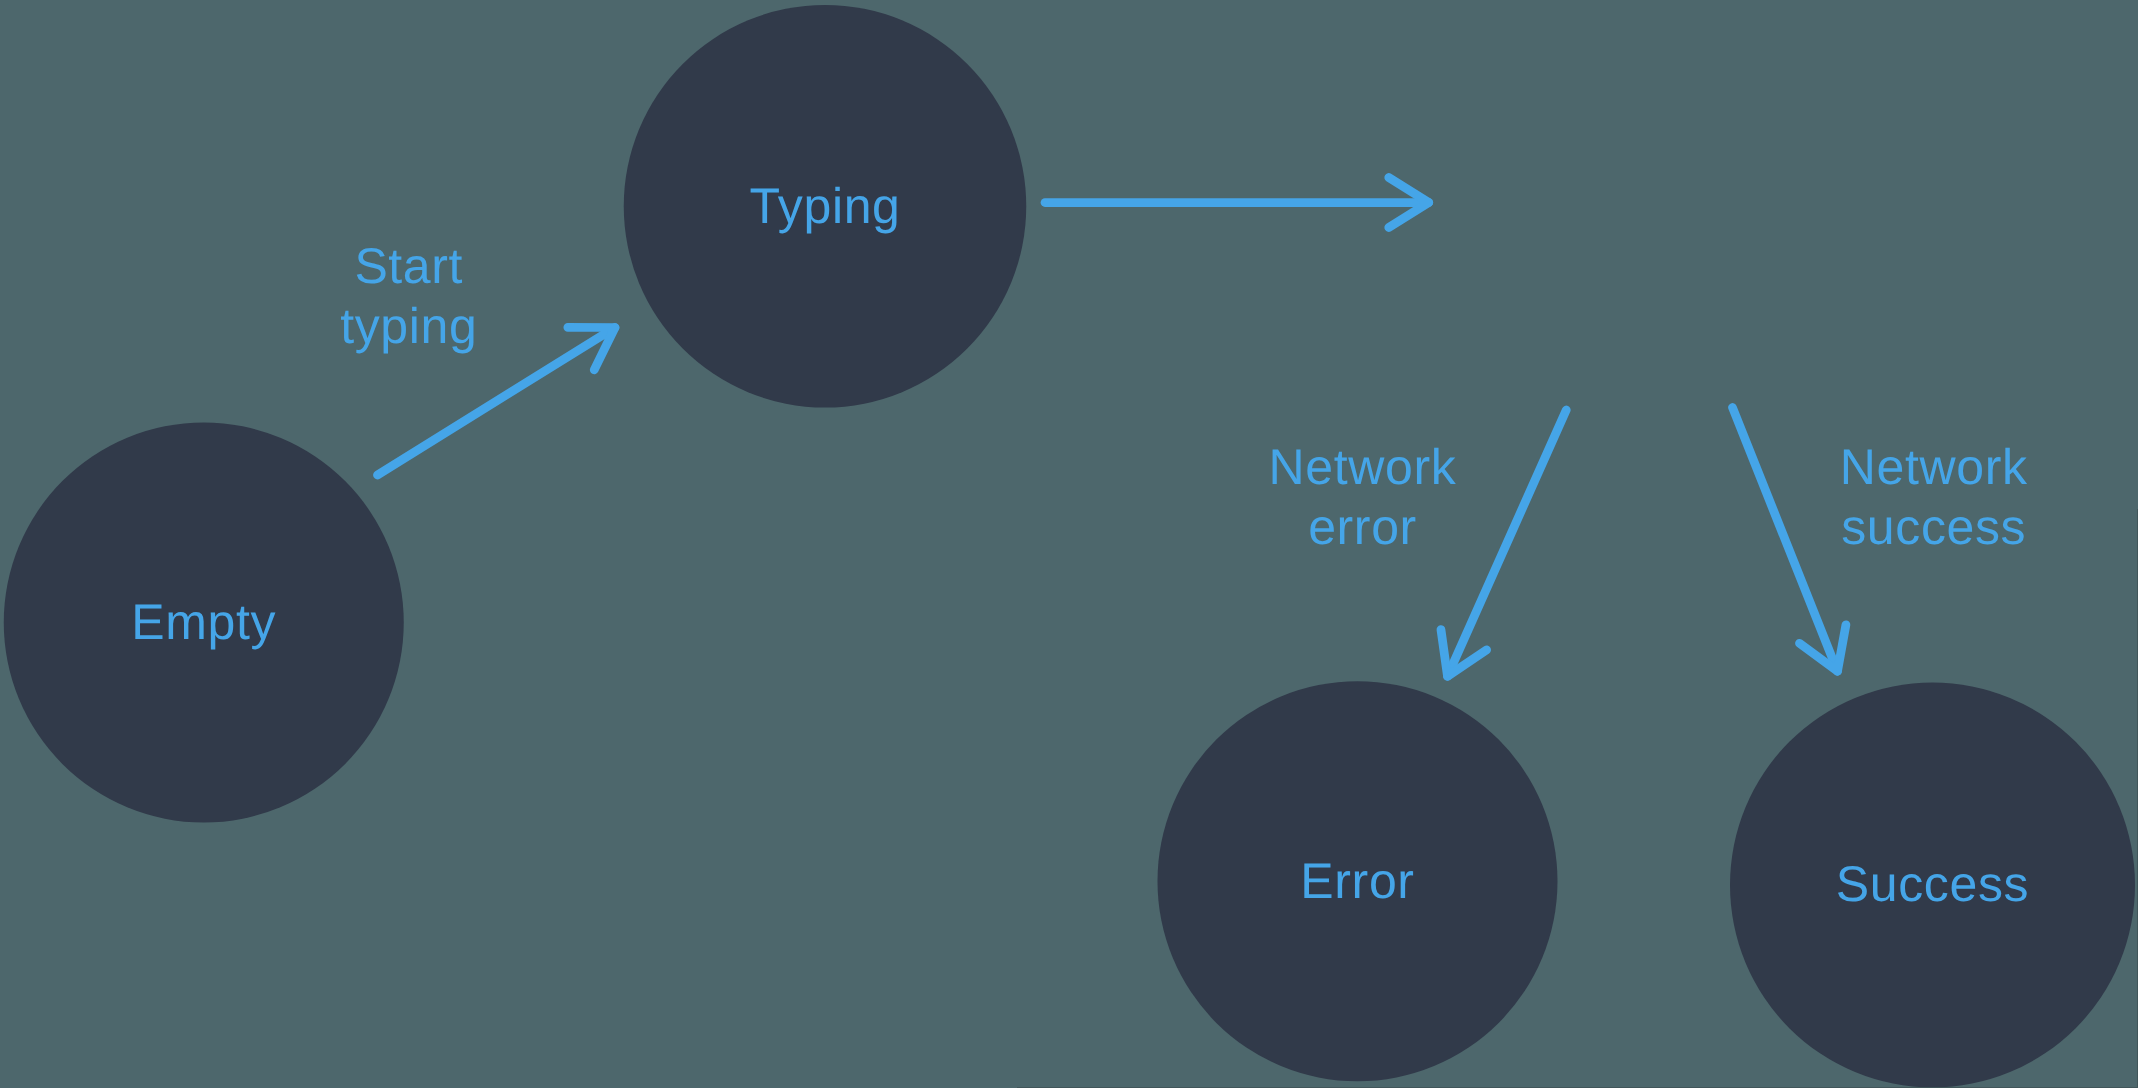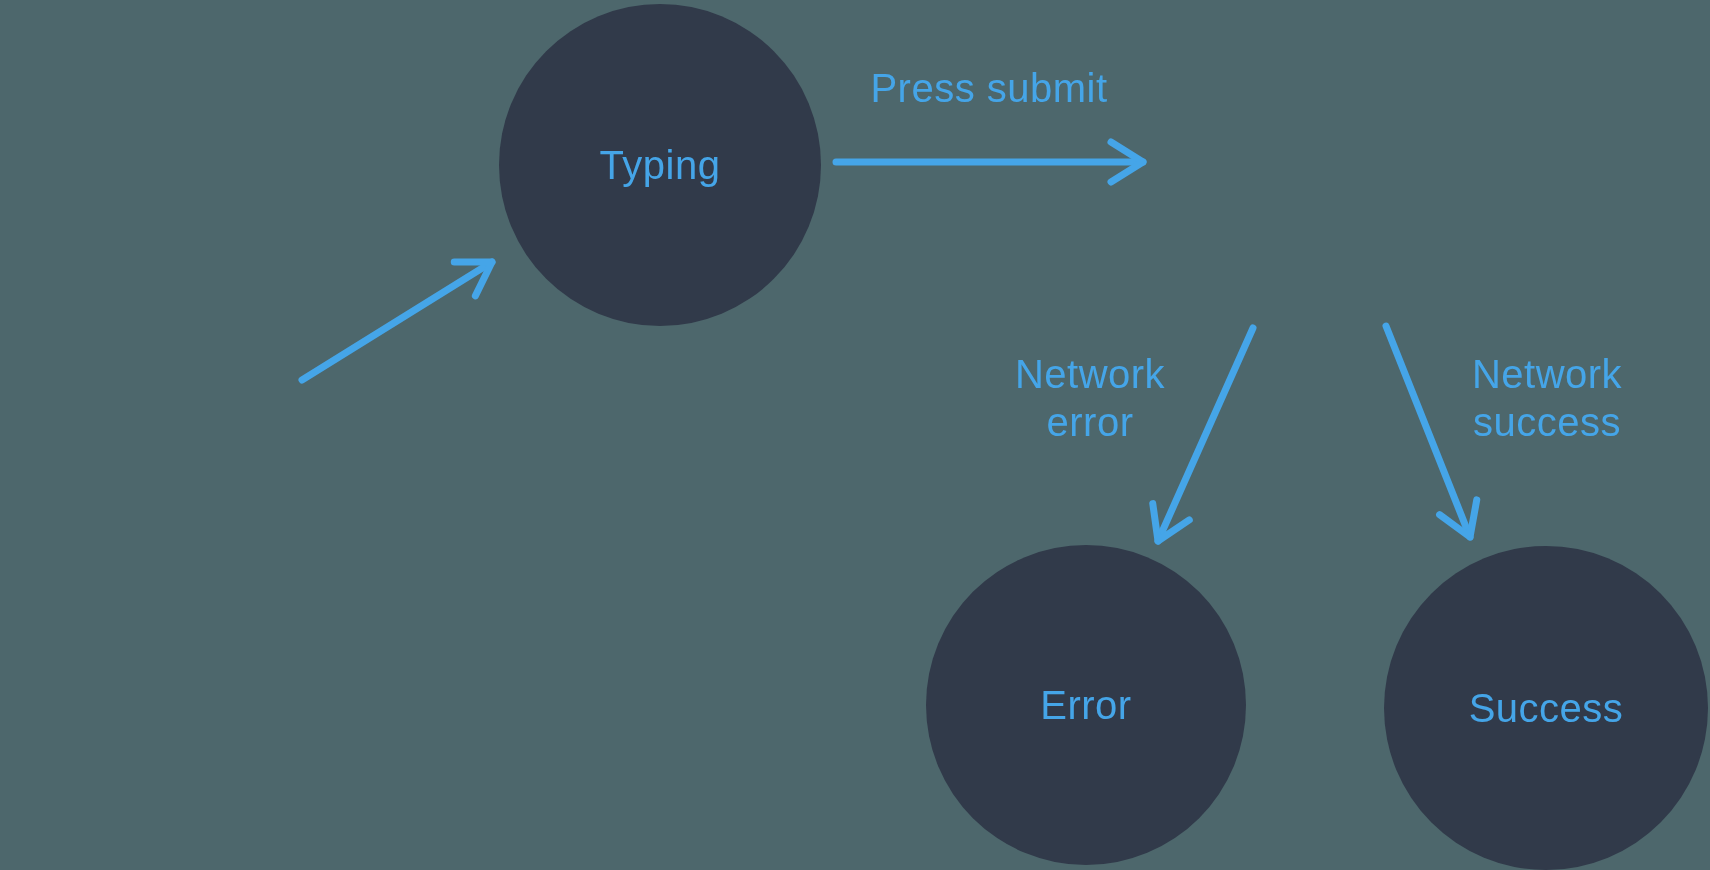--- a/index.html
+++ b/index.html
@@ -82,38 +82,42 @@
       <marker id="chevron" markerUnits="userSpaceOnUse" markerWidth="48" markerHeight="52" viewBox="0 0 48 52" refX="42" refY="26" orient="auto">
         <polyline class="head-shape" points="10,6 42,26 10,46"></polyline>
       </marker>
     </defs>
     <line class="edge" x1="302" y1="380" x2="492" y2="262" marker-end="url(#chevron)"></line>
     <line class="edge" x1="836" y1="162" x2="1143" y2="162" marker-end="url(#chevron)"></line>
     <line class="edge" x1="1253" y1="328" x2="1158" y2="541" marker-end="url(#chevron)"></line>
     <line class="edge" x1="1386" y1="326" x2="1470" y2="537" marker-end="url(#chevron)"></line>
   </svg>
 
+  <div class="node n-empty">
+    <span class="node-label">Empty</span>
+  </div>
 
   <div class="node n-typing">
     <span class="node-label">Typing</span>
   </div>
 
 
   <div class="node n-error">
     <span class="node-label">Error</span>
   </div>
 
   <div class="node n-success">
     <span class="node-label">Success</span>
   </div>
 
+  <div class="edge-label l-start-typing">
+    <div>Start</div>
+    <div>typing</div>
+  </div>
 
-  <div class="edge-label l-press-submit">
-    <div>Press submit</div>
-  </div>
 
   <div class="edge-label l-network-error">
     <div>Network</div>
     <div>error</div>
   </div>
 
   <div class="edge-label l-network-success">
     <div>Network</div>
     <div>success</div>
   </div>

